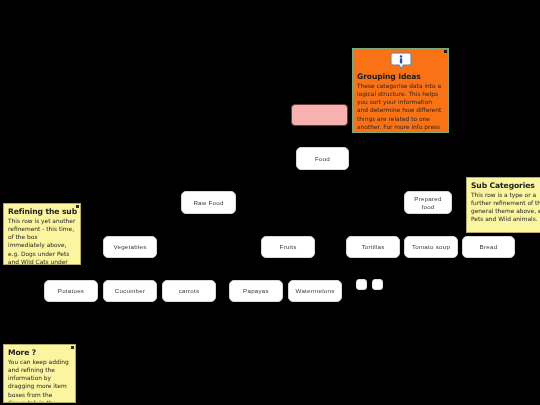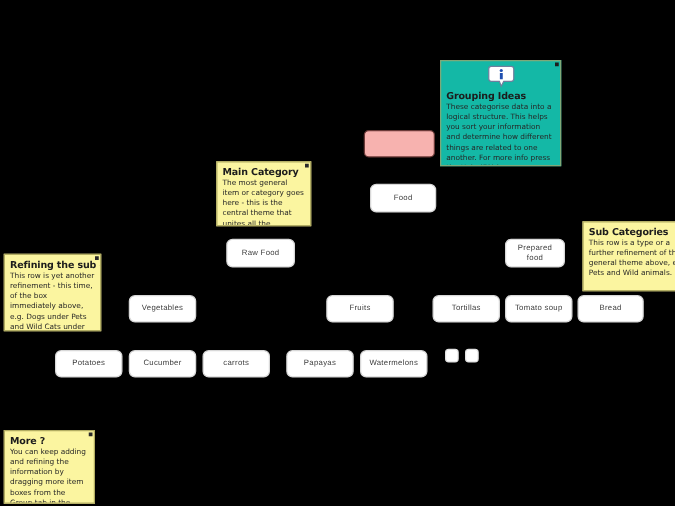--- a/index.html
+++ b/index.html
@@ -55,21 +55,21 @@
     box-sizing: border-box;
     padding: 3px 4px 3px 4px;
     border: 1px solid #9a9a62;
     overflow: hidden;
   }
   .note.yellow {
     background: #fbf5a0;
     border-color: #b2ad62;
   }
   .note.green {
-    background: #14b8a6;
+    background: #f97316;
     border-color: #7fa878;
   }
   .note-title {
     font-family: "DejaVu Sans", sans-serif;
     font-weight: bold;
     font-size: 7.6px;
     color: #1c1c1c;
     letter-spacing: -0.1px;
     margin: 0 0 1px 0;
     white-space: nowrap;
@@ -111,25 +111,20 @@
     <svg class="info-icon" viewBox="0 0 22 19">
       <path d="M3 1 H19 A2 2 0 0 1 21 3 V11 A2 2 0 0 1 19 13 H13 L11 17 L9.5 13 H3 A2 2 0 0 1 1 11 V3 A2 2 0 0 1 3 1 Z" fill="#ffffff" stroke="#6f7f9e" stroke-width="1"></path>
       <circle cx="11" cy="4.4" r="1.25" fill="#1f4fb0"></circle>
       <rect x="9.9" y="6.4" width="2.3" height="5.0" fill="#1f4fb0"></rect>
     </svg>
     <p class="note-title">Grouping Ideas</p>
     <p class="note-body">These categorise data into a logical structure. This helps you sort your information and determine how different things are related to one another. For more info press the Help (F1) key.</p>
 
   </div>
 
-  <div class="note yellow" style="left:173px; top:129px; width:76px; height:52px;">
-    <span class="note-handle"></span>
-    <p class="note-title">Main Category</p>
-    <p class="note-body">The most general item or category goes here - this is the central theme that unites all the information, e.g. Animals.</p>
-  </div>
 
   <div class="note yellow" style="left:466px; top:177px; width:91px; height:56px;">
     <span class="note-handle"></span>
     <p class="note-title">Sub Categories</p>
     <p class="note-body">This row is a type or a further refinement of the general theme above, e.g. Pets and Wild animals.</p>
   </div>
 
   <div class="note yellow" style="left:3px; top:203px; width:78px; height:62px;">
     <span class="note-handle"></span>
     <p class="note-title">Refining the sub category</p>

